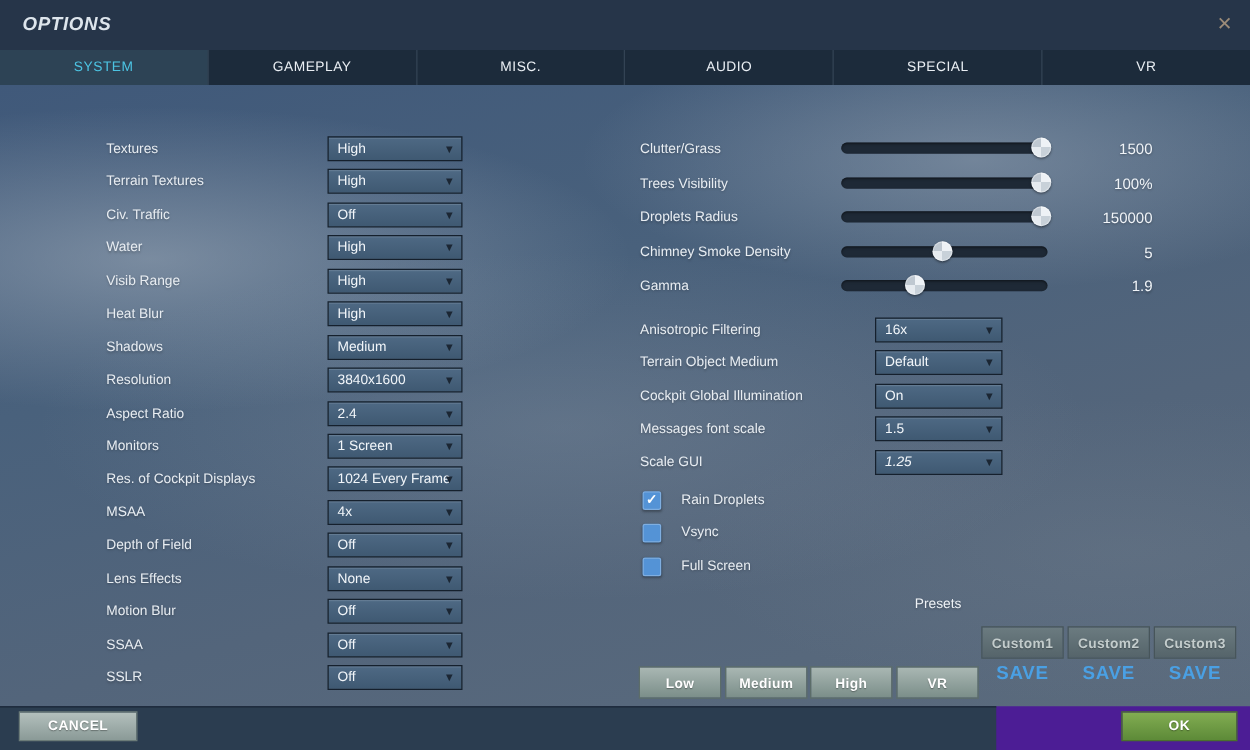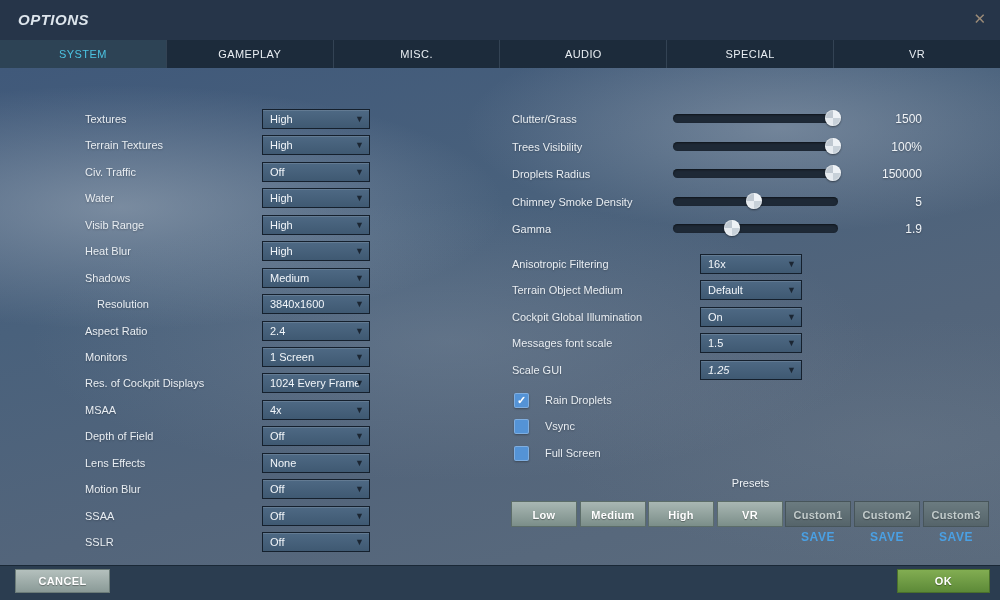--- a/index.html
+++ b/index.html
@@ -57,28 +57,28 @@
   .checkbox{position:absolute;width:15px;height:15px;border-radius:2px;background:#5493d6;cursor:pointer;
     box-shadow:inset 0 0 0 1px rgba(255,255,255,.25), 0 1px 2px rgba(0,0,0,.3);
     color:#fff;font-size:11px;font-weight:bold;text-align:center;line-height:15px;}
 
   
   .presets-title{position:absolute;left:511px;top:477px;width:479px;text-align:center;
     font-size:11px;color:#eef2f6;text-shadow:0 1px 2px rgba(0,0,0,.3);}
   .preset-btn{position:absolute;top:501px;width:66px;height:26px;box-sizing:border-box;cursor:pointer;
     font-size:11px;font-weight:bold;text-align:center;line-height:24px;letter-spacing:.3px;}
   .preset-btn.light{background:linear-gradient(#a9b7b3,#7b8e89);border:1px solid #5c6d69;color:#fff;
-    text-shadow:0 1px 1px rgba(0,0,0,.35);}
+    text-shadow:0 1px 1px rgba(0,0,0,.35);margin-top:32px;}
   .preset-btn.dark{background:linear-gradient(#6b7b80,#55646a);border:1px solid #47555a;color:#c3cccc;
     text-shadow:0 1px 1px rgba(0,0,0,.3);}
-  .save-link{position:absolute;top:530px;width:66px;text-align:center;font-size:12px;font-weight:bold;
+  .save-link{position:absolute;top:530px;width:66px;text-align:center;font-size:15px;font-weight:bold;
     color:#4aa0e4;letter-spacing:.6px;cursor:pointer;}
 
   
-  .footer{position:absolute;left:0;top:565px;width:1000px;height:35px;background:#2b3d50;border-top:1px solid #1a2836;}
+  .footer{position:absolute;left:0;top:565px;width:797px;height:35px;background:#2b3d50;border-top:1px solid #1a2836;}
   .btn{position:absolute;top:3px;height:24px;box-sizing:border-box;font-family:"Liberation Sans",sans-serif;
     font-size:11px;font-weight:bold;color:#fff;text-shadow:0 1px 1px rgba(0,0,0,.35);cursor:pointer;letter-spacing:.4px;}
   .btn.cancel{left:15px;width:95px;background:linear-gradient(#b4c0bd,#8a9a97);border:1px solid #6b7b78;}
   .btn.ok{left:897px;width:93px;background:linear-gradient(#82ad52,#5d8a38);border:1px solid #4a702c;}
 </style>
 </head>
 <body>
 
 <div class="window">
   <div class="titlebar">
@@ -123,21 +123,21 @@
       <span class="label" style="left: 85px; top: 241px;">Heat Blur</span>
       <div class="select" style="left: 262px; top: 241px; width: 108px;">
         <span class="select-value">High</span>
         <span class="select-arrow">▼</span>
       </div>
       <span class="label" style="left: 85px; top: 268px;">Shadows</span>
       <div class="select" style="left: 262px; top: 268px; width: 108px;">
         <span class="select-value">Medium</span>
         <span class="select-arrow">▼</span>
       </div>
-      <span class="label" style="left: 97px; top: 294px;">Resolution</span>
+      <span class="label" style="left: 85px; top: 294px;">Resolution</span>
       <div class="select" style="left: 262px; top: 294px; width: 108px; padding-left: 40px;">
         <span class="select-value">3840x1600</span>
         <span class="select-arrow">▼</span>
       </div>
       <span class="label" style="left: 85px; top: 321px;">Aspect Ratio</span>
       <div class="select" style="left: 262px; top: 321px; width: 108px;">
         <span class="select-value">2.4</span>
         <span class="select-arrow">▼</span>
       </div>
       <span class="label" style="left: 85px; top: 347px;">Monitors</span>

